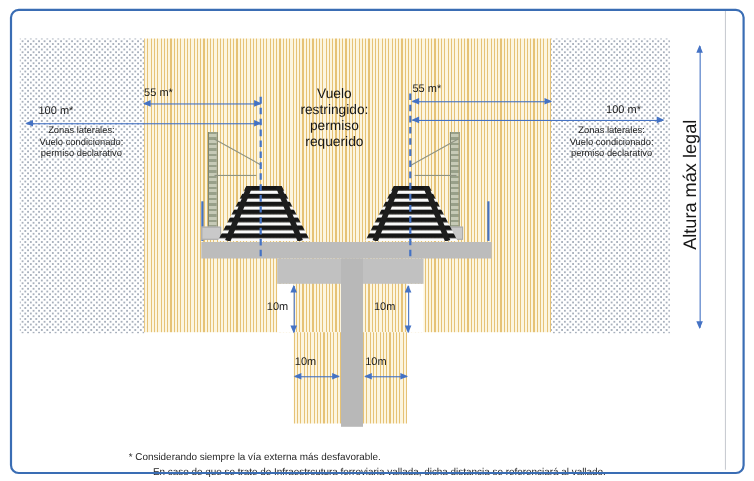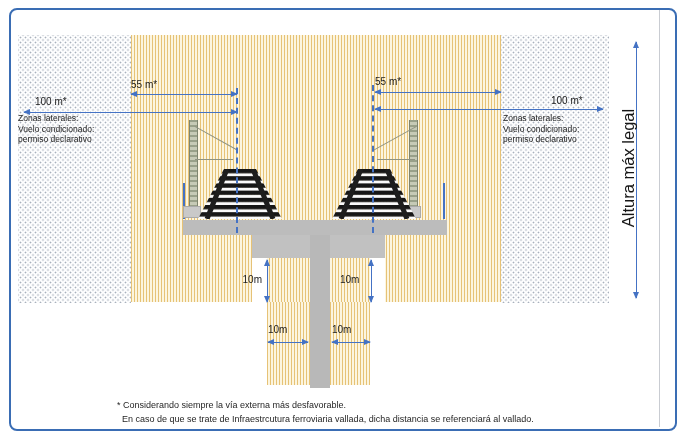--- a/index.html
+++ b/index.html
@@ -93,28 +93,28 @@
   .l100-l{left:35px;top:96px;width:80px;}
   .l55-r{left:375px;top:76px;width:126px;}
   .l100-r{left:551px;top:95px;width:80px;}
   .l10vl{left:226px;top:274px;width:36px;text-align:right;}
   .l10vr{left:340px;top:274px;width:30px;text-align:left;}
   .l10hl{left:268px;top:324px;width:40px;}
   .l10hr{left:332px;top:324px;width:38px;}
 
   .centertext{left:250px;top:78px;width:108px;font-size:12.5px;line-height:14.5px;
     text-align:center;white-space:pre-line;color:#161616;}
-  .zonelabel{font-size:8.5px;line-height:10.5px;text-align:left;white-space:pre-line;color:#222;}
+  .zonelabel{font-size:8.5px;line-height:10.5px;text-align:center;white-space:pre-line;color:#222;}
   .zl-l{left:18px;top:113px;width:112px;}
   .zl-r{left:503px;top:113px;width:106px;}
   .altura{left:563px;top:159px;width:130px;height:18px;font-size:16.5px;text-align:center;
     transform:rotate(-90deg);transform-origin:center;white-space:nowrap;color:#161616;}
 
-  .footnote{left:117px;top:399px;font-size:9px;line-height:13.5px;color:#262626;}
-  .footnote .fn2{margin-left:5px;}
+  .footnote{left:117px;top:409px;font-size:9px;line-height:13.5px;color:#262626;}
+  .footnote .fn2{margin-left:22px;}
 </style>
 </head>
 <body>
 
 <div class="canvas">
 
   <div class="abs dotted z-dl"></div>
   <div class="abs striped z-st"></div>
   <div class="abs dotted z-dr"></div>
   <div class="abs notch n-l"></div>
@@ -174,20 +174,24 @@
 
   <div class="abs dimlabel l55-l">55 m*</div>
   <div class="abs dimlabel l100-l">100 m*</div>
   <div class="abs dimlabel l55-r">55 m*</div>
   <div class="abs dimlabel l100-r">100 m*</div>
   <div class="abs dimlabel l10vl">10m</div>
   <div class="abs dimlabel l10vr">10m</div>
   <div class="abs dimlabel l10hl">10m</div>
   <div class="abs dimlabel l10hr">10m</div>
 
+  <div class="abs centertext">Vuelo
+restringido:
+permiso
+requerido</div>
   <div class="abs zonelabel zl-l">Zonas laterales:
 Vuelo condicionado:
 permiso declarativo</div>
   <div class="abs zonelabel zl-r">Zonas laterales:
 Vuelo condicionado:
 permiso declarativo</div>
   <div class="abs altura">Altura máx legal</div>
 
   <div class="abs footnote">
     <div class="fn1">* Considerando siempre la vía externa más desfavorable.</div>

